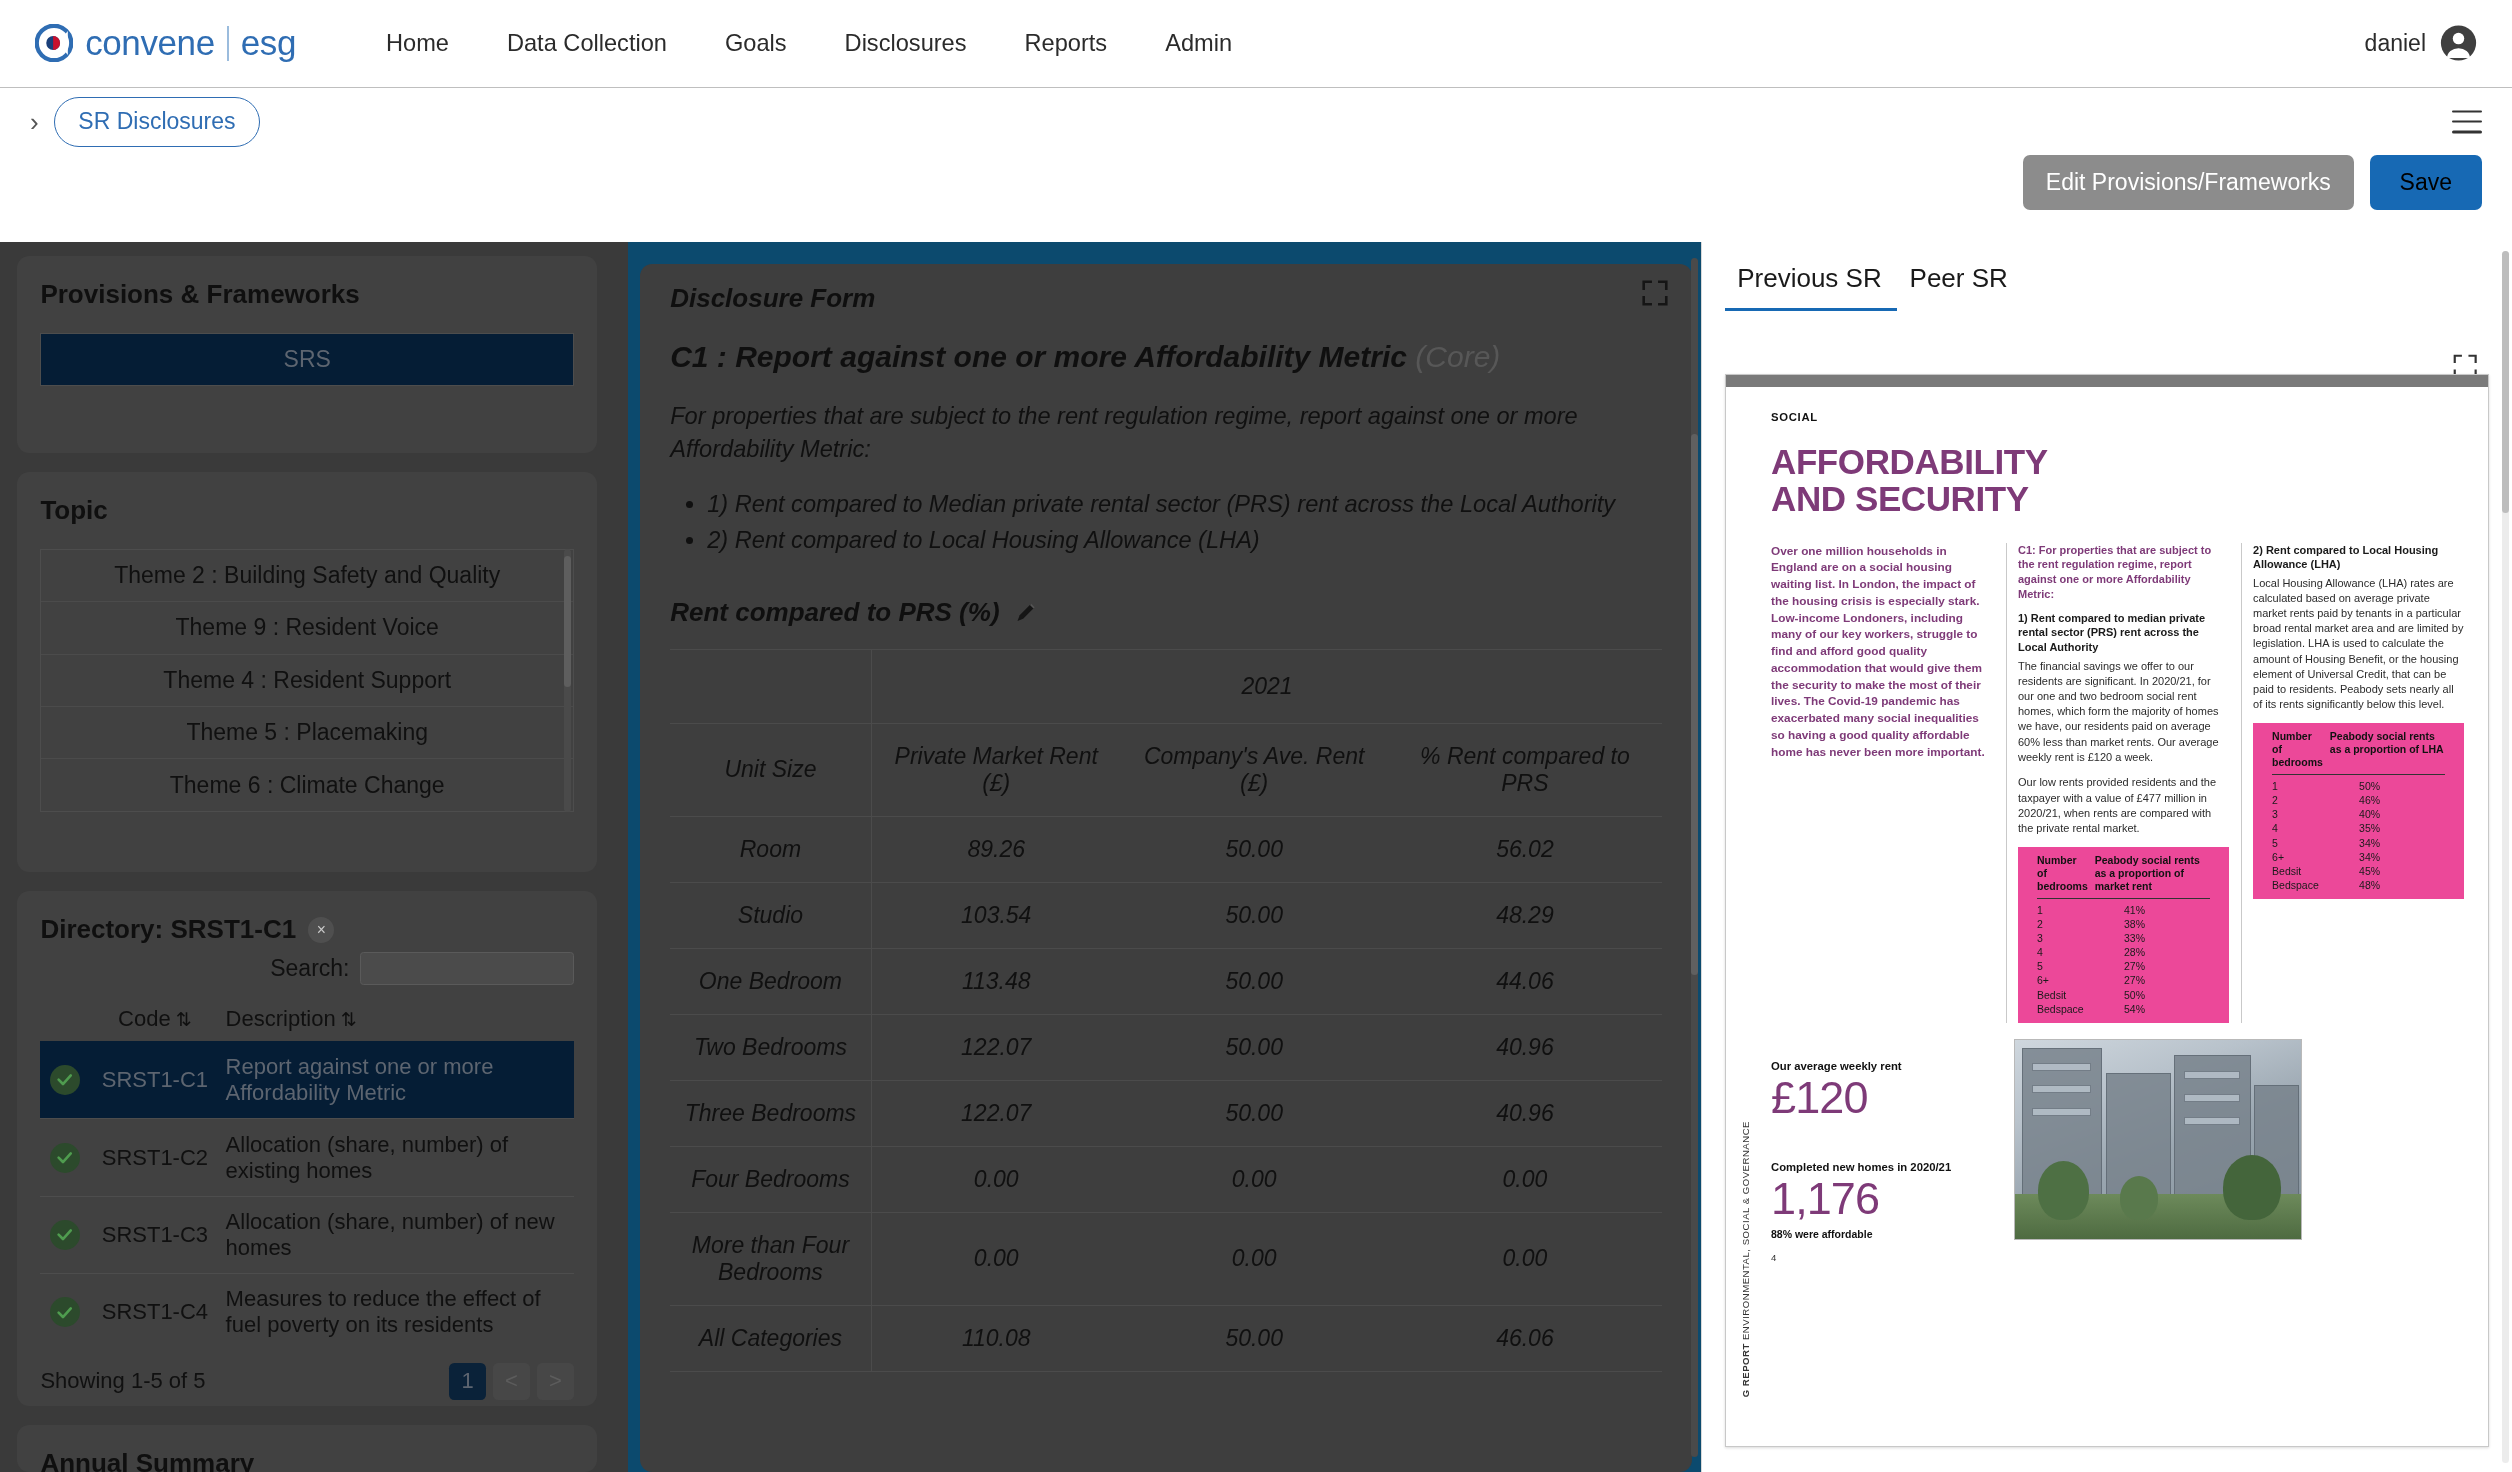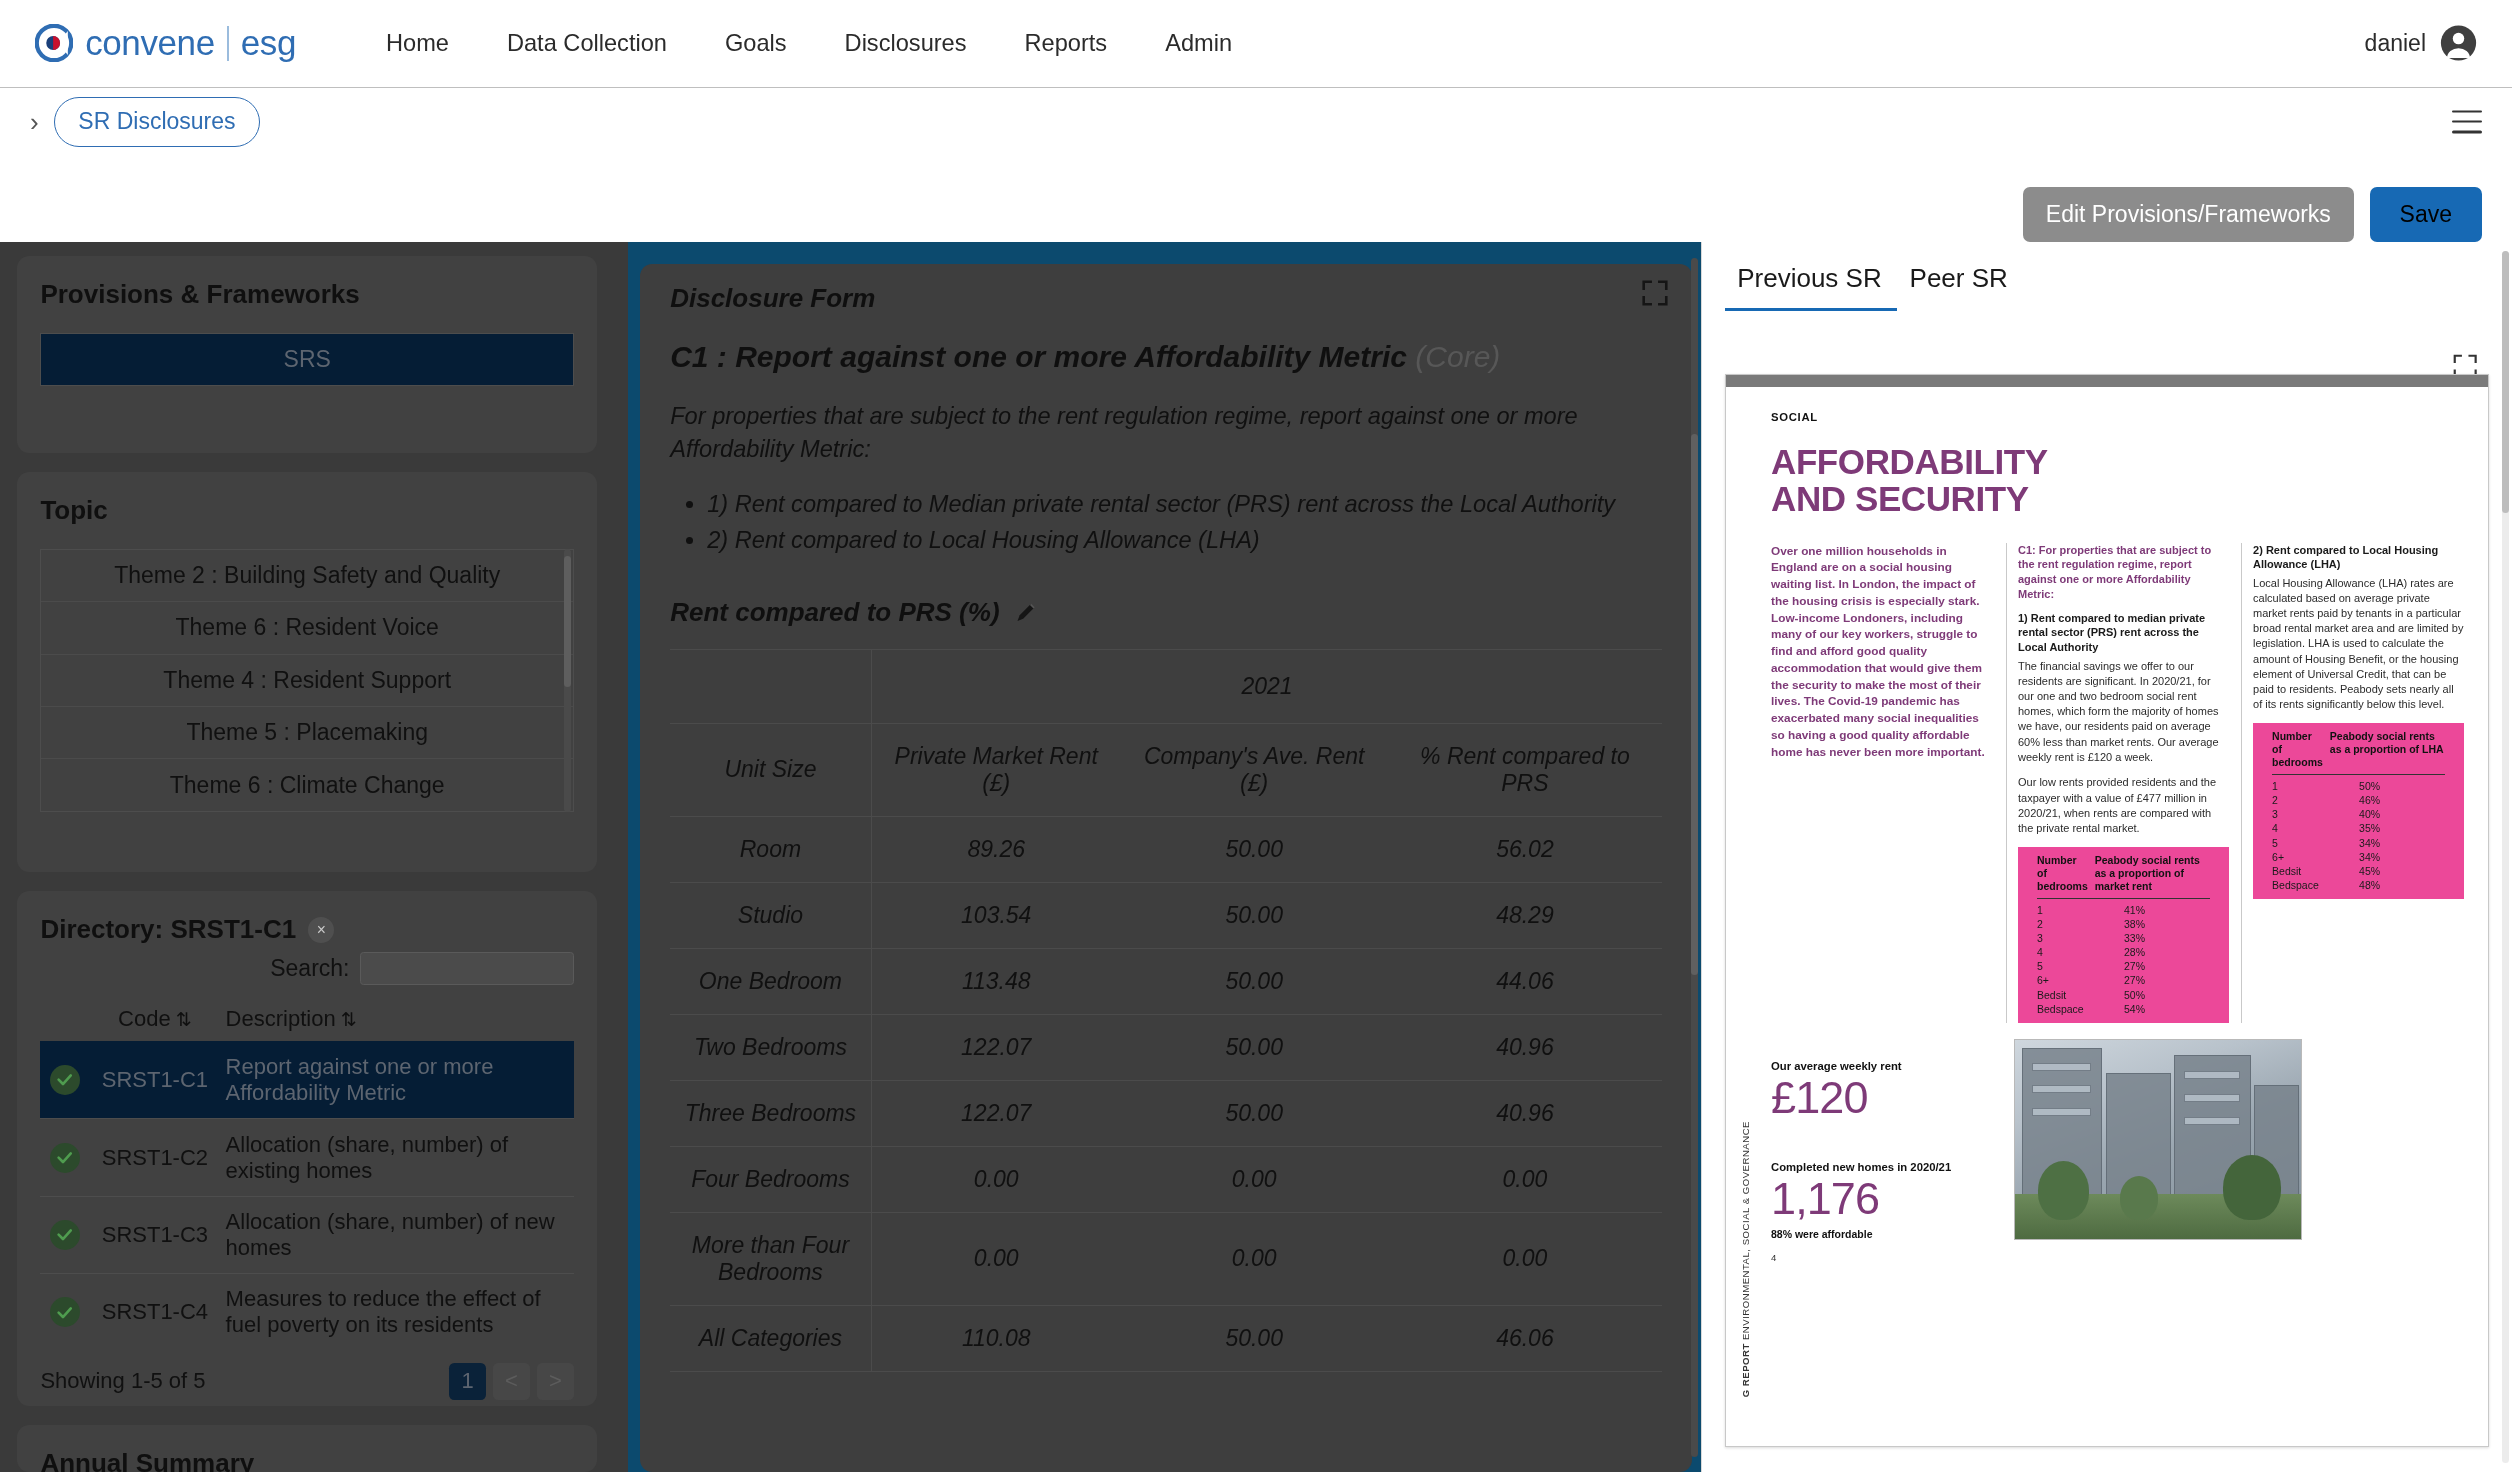--- a/index.html
+++ b/index.html
@@ -57,21 +57,21 @@
   .hamburger {
     position: absolute; right: 30px; top: 50%; transform: translateY(-50%);
     width: 30px; height: 23px; cursor: pointer;
     display: flex; flex-direction: column; justify-content: space-between;
   }
   .hamburger span { display: block; height: 2.6px; background: #333; border-radius: 1.7px; }
 
   
   .actionbar {
     height: 87px; width: 100%; background: #fff;
-    display: flex; align-items: flex-end; justify-content: flex-end;
+    display: flex; align-items: flex-start; justify-content: flex-end;
     gap: 15.7px; padding: 0 30px;
   }
   .btn {
     font-size: 23px; border-radius: 7px; padding: 14px 23px;
     cursor: pointer; border: none; white-space: nowrap;
     font-family: "Liberation Sans", sans-serif;
   }
   .btn-secondary { background: #8c8c8c; color: #ffffff; }
   .btn-primary { background: #1769b4; color: #000000; padding: 14px 30px; }
 
@@ -369,21 +369,21 @@
       <div class="list-box">
         <div class="list-row selected">SRS</div>
       </div>
     </div>
 
     <div class="card topic-card">
       <div class="card-title">Topic</div>
       <div class="topic-scroll">
         <div class="list-box">
           <div class="list-row">Theme 2 : Building Safety and Quality</div>
-          <div class="list-row">Theme 6 : Resident Voice</div>
+          <div class="list-row">Theme 9 : Resident Voice</div>
           <div class="list-row">Theme 4 : Resident Support</div>
           <div class="list-row">Theme 5 : Placemaking</div>
           <div class="list-row">Theme 6 : Climate Change</div>
 
         </div>
         <div class="scrollbar-track"></div>
         <div class="scrollbar-thumb"></div>
       </div>
     </div>
 

